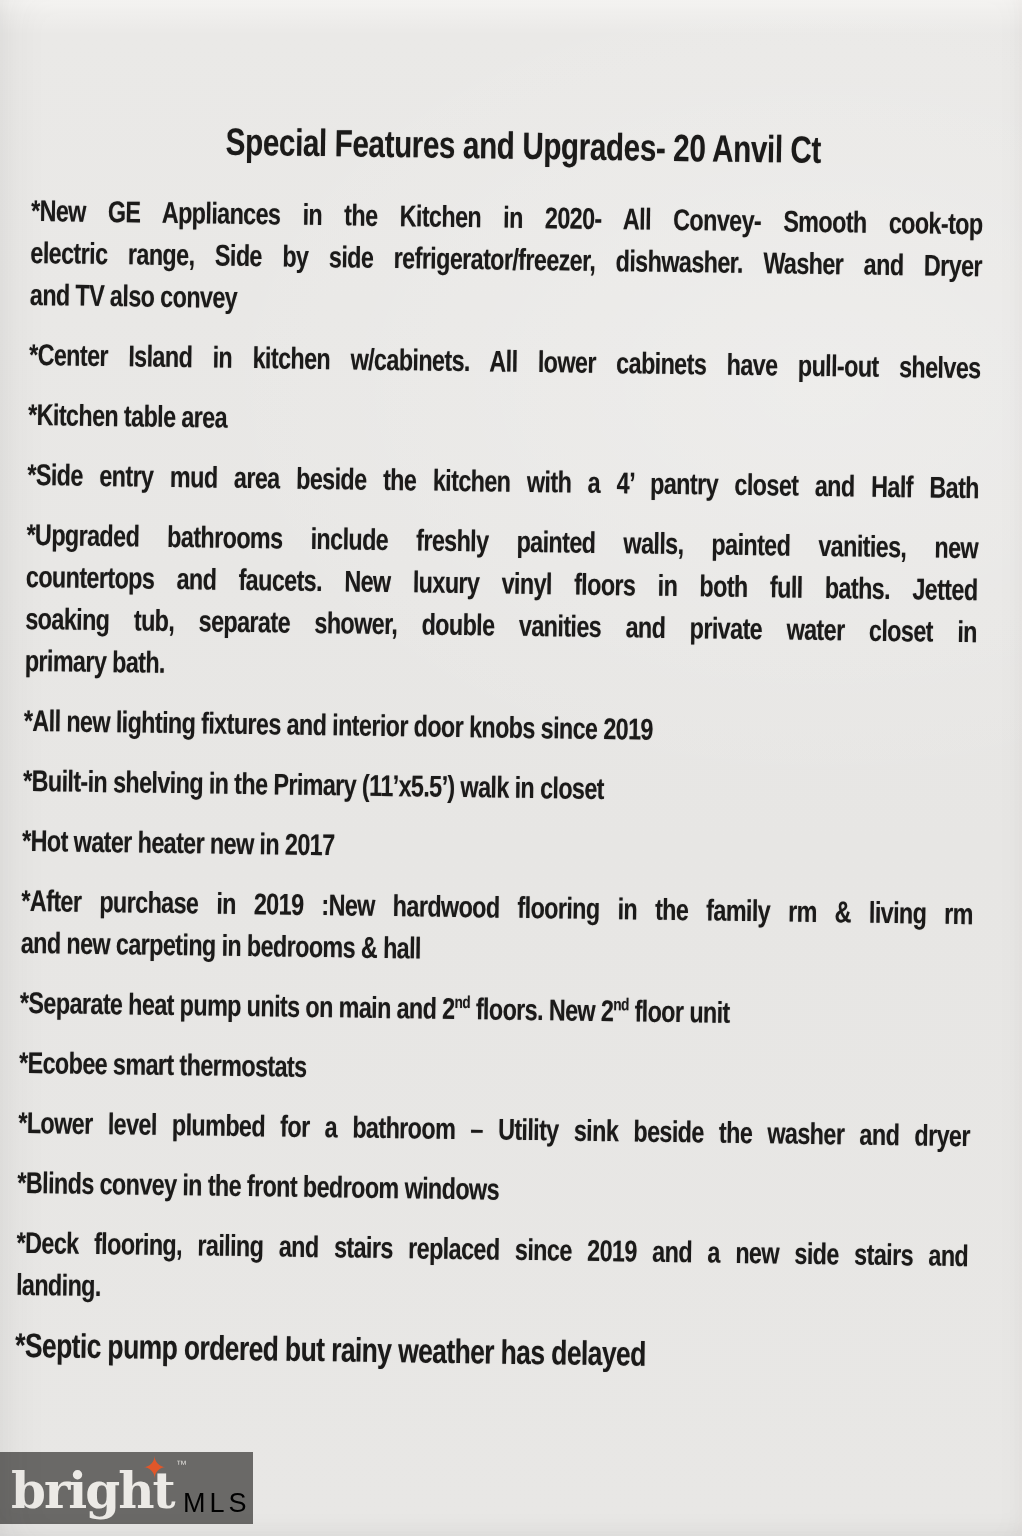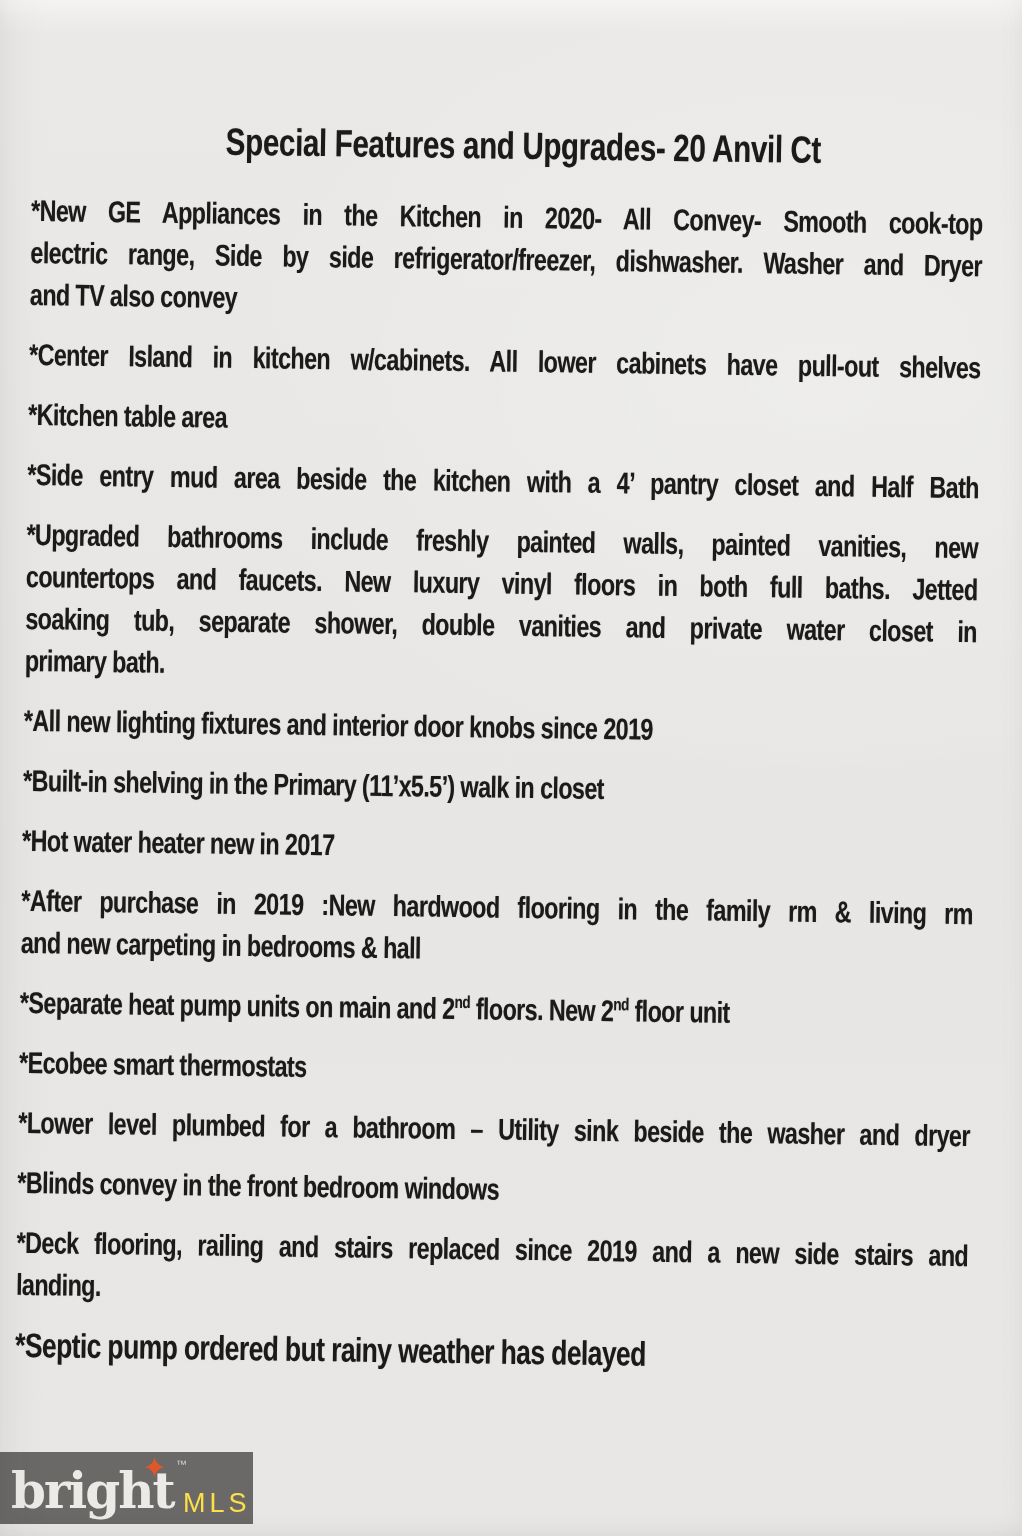--- a/index.html
+++ b/index.html
@@ -41,21 +41,21 @@
     background:#6a6967;
   }
   .brand{
     position:absolute;left:11px;top:10px;font-family:"DejaVu Serif","Liberation Serif",serif;
     font-weight:bold;font-size:50px;line-height:58px;color:#eceae6;letter-spacing:-2px;
   }
   .star{position:absolute;left:142px;top:1px;font-size:30px;line-height:30px;color:#e0572a;}
   .tm{position:absolute;left:176px;top:6px;font-size:11px;color:#dcdad6;letter-spacing:1px;}
   .mls{
     position:absolute;left:183px;top:36px;font-size:27px;line-height:30px;
-    color:#fde047;letter-spacing:4px;font-weight:400;
+    color:#000000;letter-spacing:4px;font-weight:400;
   }
 </style>
 </head>
 <body>
 
 <div class="page">
 
   <div class="sheet">
 
     <h1 class="title">Special Features and Upgrades- 20 Anvil Ct</h1>

